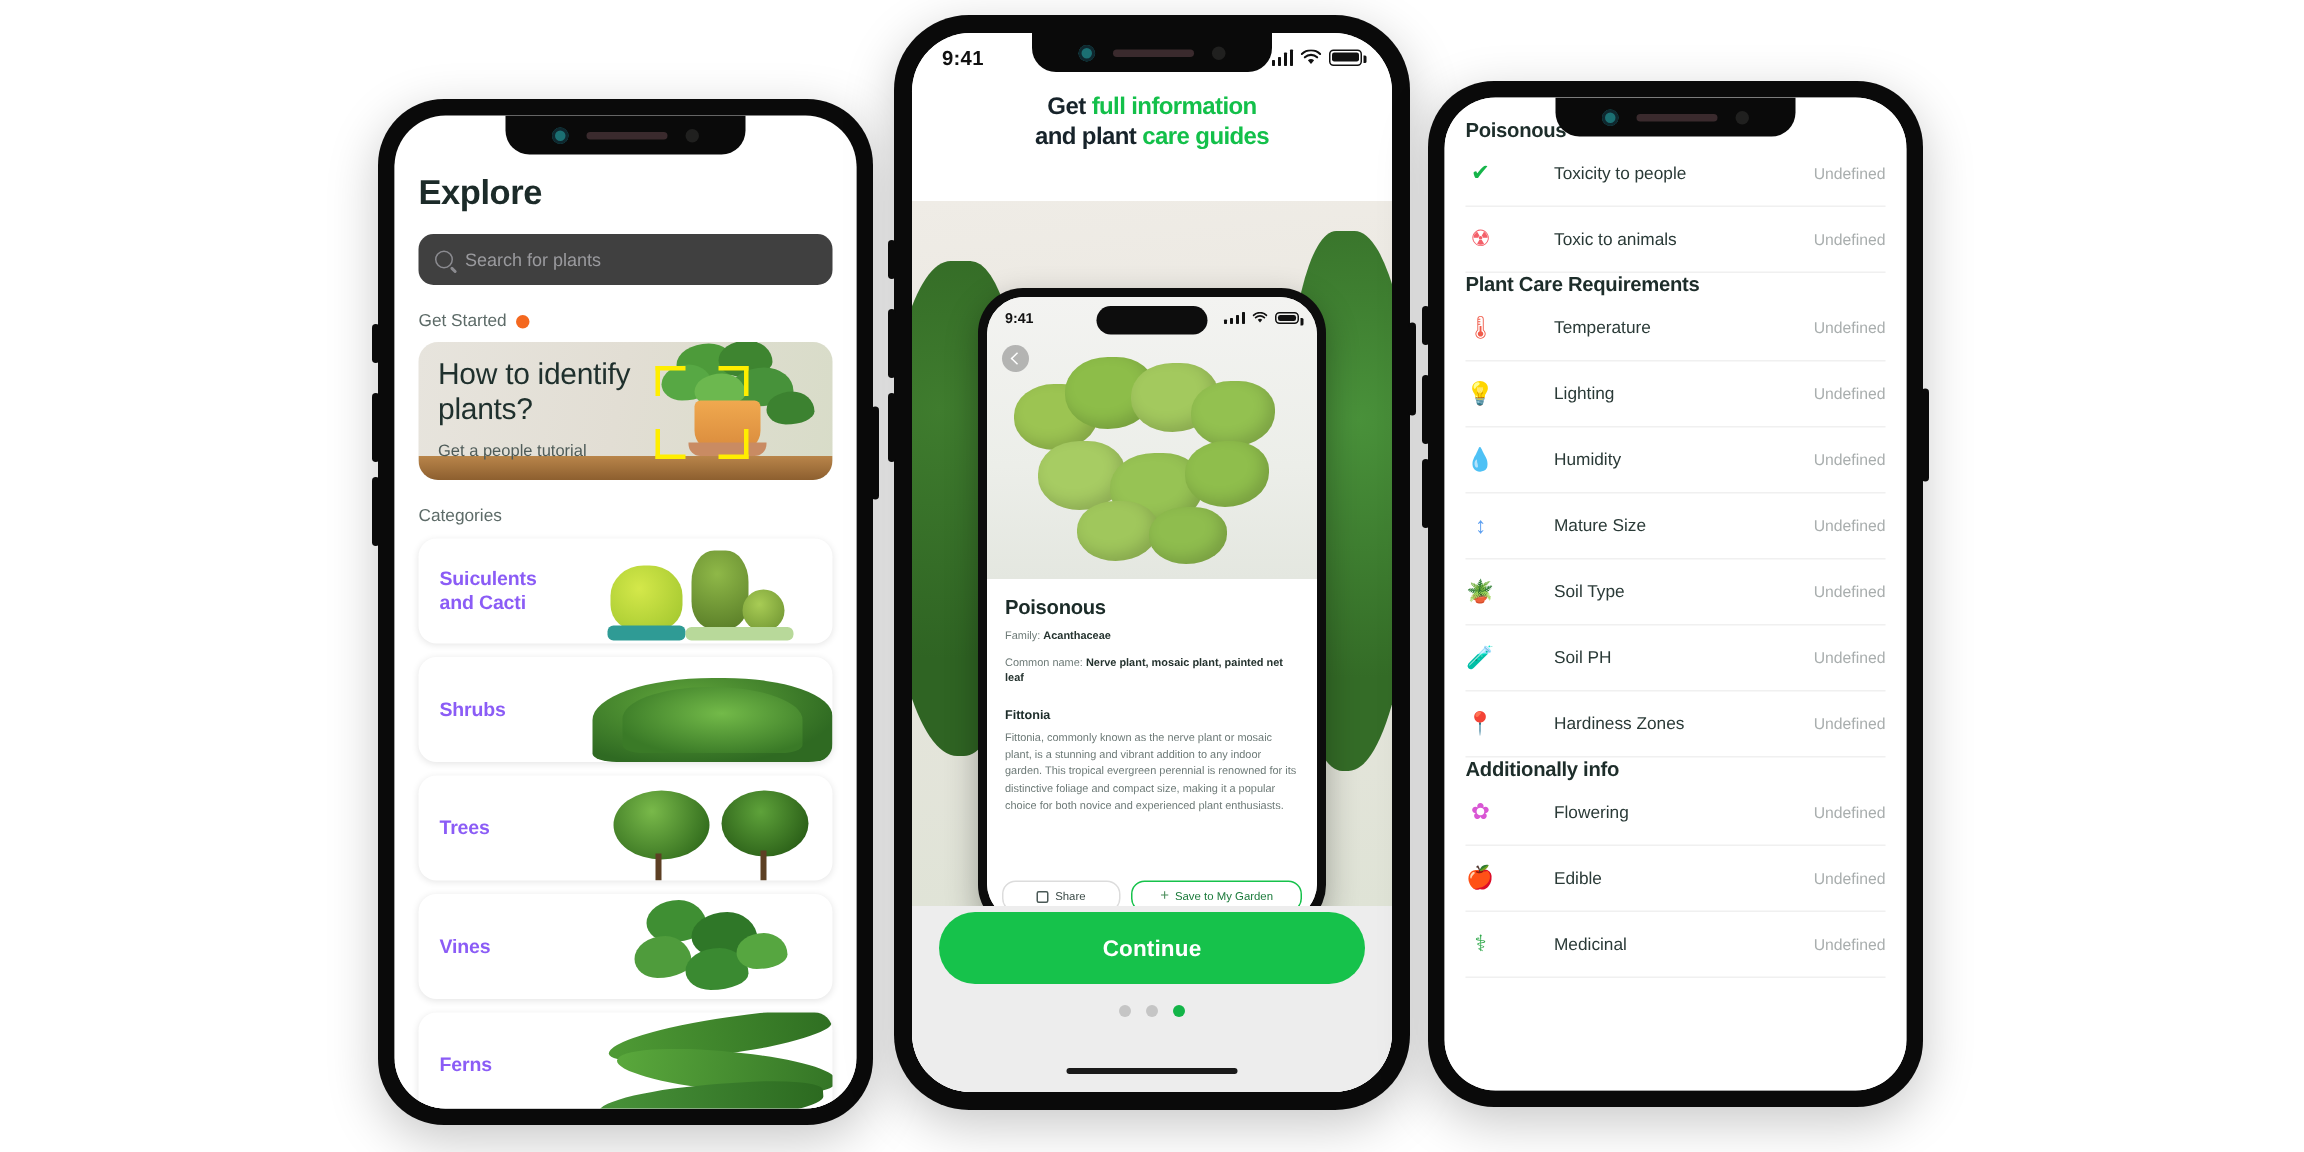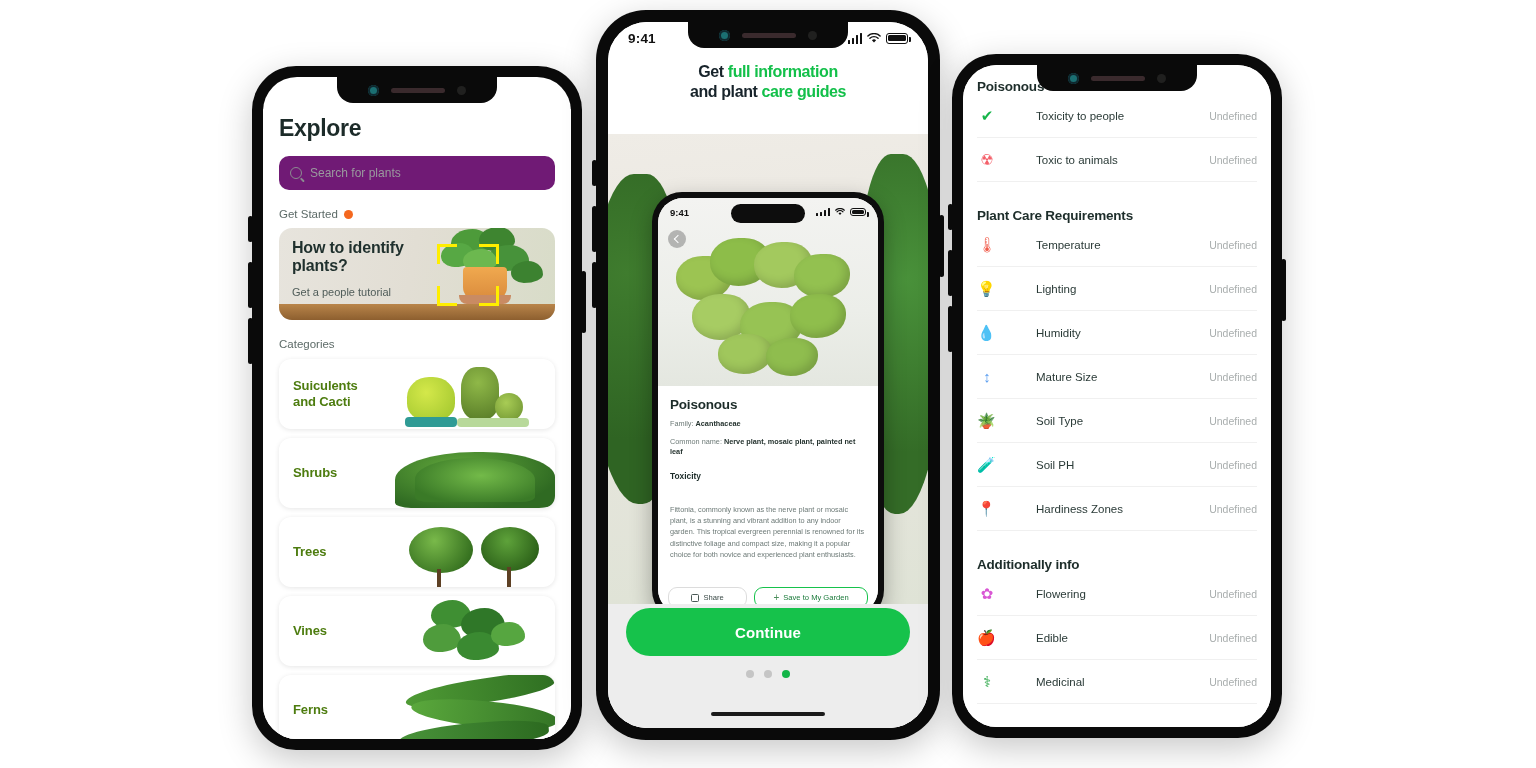--- a/index.html
+++ b/index.html
@@ -50,47 +50,47 @@
   .bars i { display: block; width: 2.5px; background: #111; border-radius: .5px; }
   .bars i:nth-child(1){height:4px}.bars i:nth-child(2){height:6px}
   .bars i:nth-child(3){height:8.5px}.bars i:nth-child(4){height:11px}
   .batt { width: 22px; height: 11px; border: 1.4px solid #111; border-radius: 3px; position: relative; }
   .batt:after { content:""; position:absolute; right:-3.5px; top:3px; width:2px; height:5px; background:#111; border-radius:0 1px 1px 0; }
   .batt i { position: absolute; left: 1.4px; top: 1.4px; bottom: 1.4px; right: 1.4px; background: #111; border-radius: 1.5px; }
 
   
   .lp-body { position: absolute; left: 0; top: 32px; right: 0; bottom: 0; background: #fff; padding: 0 16px; }
   .lp-title { font-size: 23px; font-weight: bold; color: #1c2b29; letter-spacing: -.3px; margin-top: 6px; }
-  .searchbar { margin-top: 14px; height: 34px; border-radius: 10px; background: #701a75;
+  .searchbar { margin-top: 14px; height: 34px; border-radius: 10px; background: #404040;
                display: flex; align-items: center; gap: 8px; padding: 0 11px; }
   .searchbar .ph { font-size: 12px; color: #9a9a9e; }
   .mag { width: 12px; height: 12px; border: 1.6px solid #8b8b90; border-radius: 50%; position: relative; flex: none; }
   .mag:after { content:""; position: absolute; right: -4px; bottom: -3px; width: 5px; height: 1.6px; background: #8b8b90; transform: rotate(45deg); border-radius: 1px; }
   .sec-label { font-size: 11.5px; color: #5d6b68; margin-top: 18px; display: flex; align-items: center; gap: 6px; }
   .dot-orange { width: 9px; height: 9px; border-radius: 50%; background: #f4681f; display: inline-block; }
 
   .hero { margin-top: 8px; height: 92px; border-radius: 13px; overflow: hidden; position: relative;
           background: linear-gradient(100deg,#e7e4dd 0%, #e2ded4 48%, #d8dcc8 100%); }
   .hero .shelf { position: absolute; left: 0; right: 0; bottom: 0; height: 16px;
                  background: linear-gradient(180deg,#b9854a,#8d5f2f); }
   .hero .txt { position: absolute; left: 13px; top: 11px; }
-  .hero .h1 { font-size: 16px; font-weight: bold; color: #1f302d; line-height: 1.15; letter-spacing: -.2px; }
+  .hero .h1 { font-size: 20px; font-weight: normal; color: #1f302d; line-height: 1.15; letter-spacing: -.2px; }
   .hero .h2 { font-size: 11px; color: #4f5c59; margin-top: 10px; }
   .hero .plantimg { position: absolute; right: 4px; bottom: 13px; width: 118px; height: 80px; }
   .leafblob { position: absolute; border-radius: 54% 46% 60% 40% / 55% 60% 40% 45%; background: #3f8a35; }
   .scanframe { position: absolute; right: 56px; bottom: 14px; width: 62px; height: 62px; }
   .scanframe span { position: absolute; width: 20px; height: 20px; border: 3.4px solid #ffee00; }
   .scanframe .c1 { left:0; top:0; border-right:none; border-bottom:none; }
   .scanframe .c2 { right:0; top:0; border-left:none; border-bottom:none; }
   .scanframe .c3 { left:0; bottom:0; border-right:none; border-top:none; }
   .scanframe .c4 { right:0; bottom:0; border-left:none; border-top:none; }
 
   .cat-card { margin-top: 9px; height: 70px; border-radius: 12px; background: #fff;
               box-shadow: 0 1px 5px rgba(0,0,0,.10); position: relative; overflow: hidden; display: flex; align-items: center; }
-  .cat-card .cname { font-size: 13px; font-weight: bold; color: #4d7c0f; padding-left: 14px; line-height: 1.2; z-index: 2; letter-spacing: -.1px; }
+  .cat-card .cname { font-size: 13px; font-weight: bold; color: #8b5cf6; padding-left: 14px; line-height: 1.2; z-index: 2; letter-spacing: -.1px; }
   .cat-art { position: absolute; right: 0; top: 0; bottom: 0; width: 160px; }
 
   
   .cp-body { position: absolute; left:0; top:0; right:0; bottom:0; background:#ffffff; }
   .cp-head { padding: 40px 14px 0; text-align: center; }
   .cp-head .l { font-size: 16px; font-weight: bold; color: #17232a; line-height: 1.26; letter-spacing: -.4px; }
   .cp-head .g { color: #13c04a; }
   .cp-scene { position: absolute; left: 0; right: 0; top: 112px; bottom: 124px; overflow: hidden;
               background: linear-gradient(175deg,#efece6 0%,#e9e6df 40%,#dfe3d6 100%); }
   .cp-scene .leafL { position: absolute; left: -18px; top: 40px; width: 92px; height: 330px;
@@ -113,40 +113,40 @@
              background: rgba(130,130,130,.55); z-index: 4; display:flex; align-items:center; justify-content:center; }
   .backbtn:before { content:""; width:5px; height:5px; border-left:1.6px solid #fff; border-bottom:1.6px solid #fff; transform: rotate(45deg); margin-left:2px; }
   .carousel { position: absolute; left: 50%; transform: translateX(-50%); bottom: 6px; display: flex; gap: 5px; z-index: 4; }
   .carousel i { width: 4.5px; height: 4.5px; border-radius: 50%; background: rgba(255,255,255,.6); display:block; }
   .carousel i.on { background: #fff; }
   .in-info { position: absolute; left: 0; right: 0; top: 188px; bottom: 0; padding: 11px 12px 0; background: #fff; }
   .in-info .nm { font-size: 13.5px; font-weight: bold; color: #1b2b28; letter-spacing: -.2px; }
   .in-info .meta { font-size: 7.3px; color: #6d7a77; margin-top: 7px; line-height: 1.45; }
   .in-info .meta b { color: #25332f; }
   .in-info .ov { font-size: 8.4px; font-weight: bold; color: #1b2b28; margin-top: 13px; }
-  .in-info .para { font-size: 7.3px; color: #6d7a77; line-height: 1.56; margin-top: 23px; }
+  .in-info .para { font-size: 7.3px; color: #6d7a77; line-height: 1.56; margin-top: 5px; }
   .in-actions { position: absolute; left: 10px; right: 10px; bottom: 6px; display: flex; gap: 7px; }
   .in-btn { flex: 1; height: 21px; border-radius: 9px; display: flex; align-items: center; justify-content: center;
             gap: 4px; font-size: 7.6px; color: #3b4a47; border: 1px solid #dcdcdc; background: #fff; }
   .in-btn.primary { border-color: #16c24b; color: #1a7a3a; flex: 1.45; }
   .ext-ico { width: 8px; height: 8px; border: 1.2px solid #4a5956; border-radius: 1.5px; }
   .plus-ico { font-size: 10px; color: #4c8f5c; line-height: 1; }
   .cp-bottom { position: absolute; left: 0; right: 0; bottom: 0; height: 124px; background: #ededed; }
   .continue-btn { position: absolute; left: 18px; right: 18px; top: 4px; height: 48px; background: #16c24b;
                   border-radius: 26px; display: flex; align-items: center; justify-content: center;
                   color: #fff; font-size: 15px; font-weight: bold; letter-spacing: .1px; }
   .page-dots { position: absolute; left: 50%; transform: translateX(-50%); top: 66px; display: flex; gap: 10px; }
   .page-dots i { width: 8px; height: 8px; border-radius: 50%; background: #c5c5c5; display: block; }
   .page-dots i.on { background: #13b548; }
   .home-ind { position: absolute; left: 50%; transform: translateX(-50%); bottom: 12px; width: 114px; height: 4px; background: #1a1a1a; border-radius: 3px; }
 
   
   .rp-body { position: absolute; left: 0; top: 0; right: 0; bottom: 0; background: #fff; padding: 14px 14px 0; overflow: hidden; }
   .rp-h { font-size: 13.5px; font-weight: bold; color: #1d2d2a; letter-spacing: -.2px; }
-  .rp-h.spaced { margin-top: 26px; }
+  .rp-h.spaced { }
   .rp-row { height: 44px; display: flex; align-items: center; border-bottom: 1px solid #f0f0f0; gap: 11px; }
   .rp-row .ic { width: 20px; height: 20px; flex: none; display: flex; align-items: center; justify-content: center; font-size: 15px; line-height: 1; }
   .rp-row .lb { font-size: 11.5px; color: #2a3a37; flex: 1; margin-left: 28px; }
   .rp-row .vl { font-size: 10.5px; color: #a9aeae; }
 </style>
 </head>
 <body>
 
 <div class="stage">
 
@@ -344,21 +344,21 @@
               <div class="in-info">
                 <div class="nm">Poisonous</div>
                 <div class="meta">
                   <span>Family:</span>
                   <b>Acanthaceae</b>
                 </div>
                 <div class="meta">
                   <span>Common name:</span>
                   <b>Nerve plant, mosaic plant, painted net leaf</b>
                 </div>
-                <div class="ov">Toxicity</div>
+                <div class="ov">Fittonia</div>
                 <div class="para">Fittonia, commonly known as the nerve plant or mosaic plant, is a stunning and vibrant addition to any indoor garden. This tropical evergreen perennial is renowned for its distinctive foliage and compact size, making it a popular choice for both novice and experienced plant enthusiasts.</div>
               </div>
 
               <div class="in-actions">
                 <div class="in-btn">
                   <span class="ext-ico"></span>
                   <span>Share</span>
                 </div>
                 <div class="in-btn primary">
                   <span class="plus-ico">+</span>

